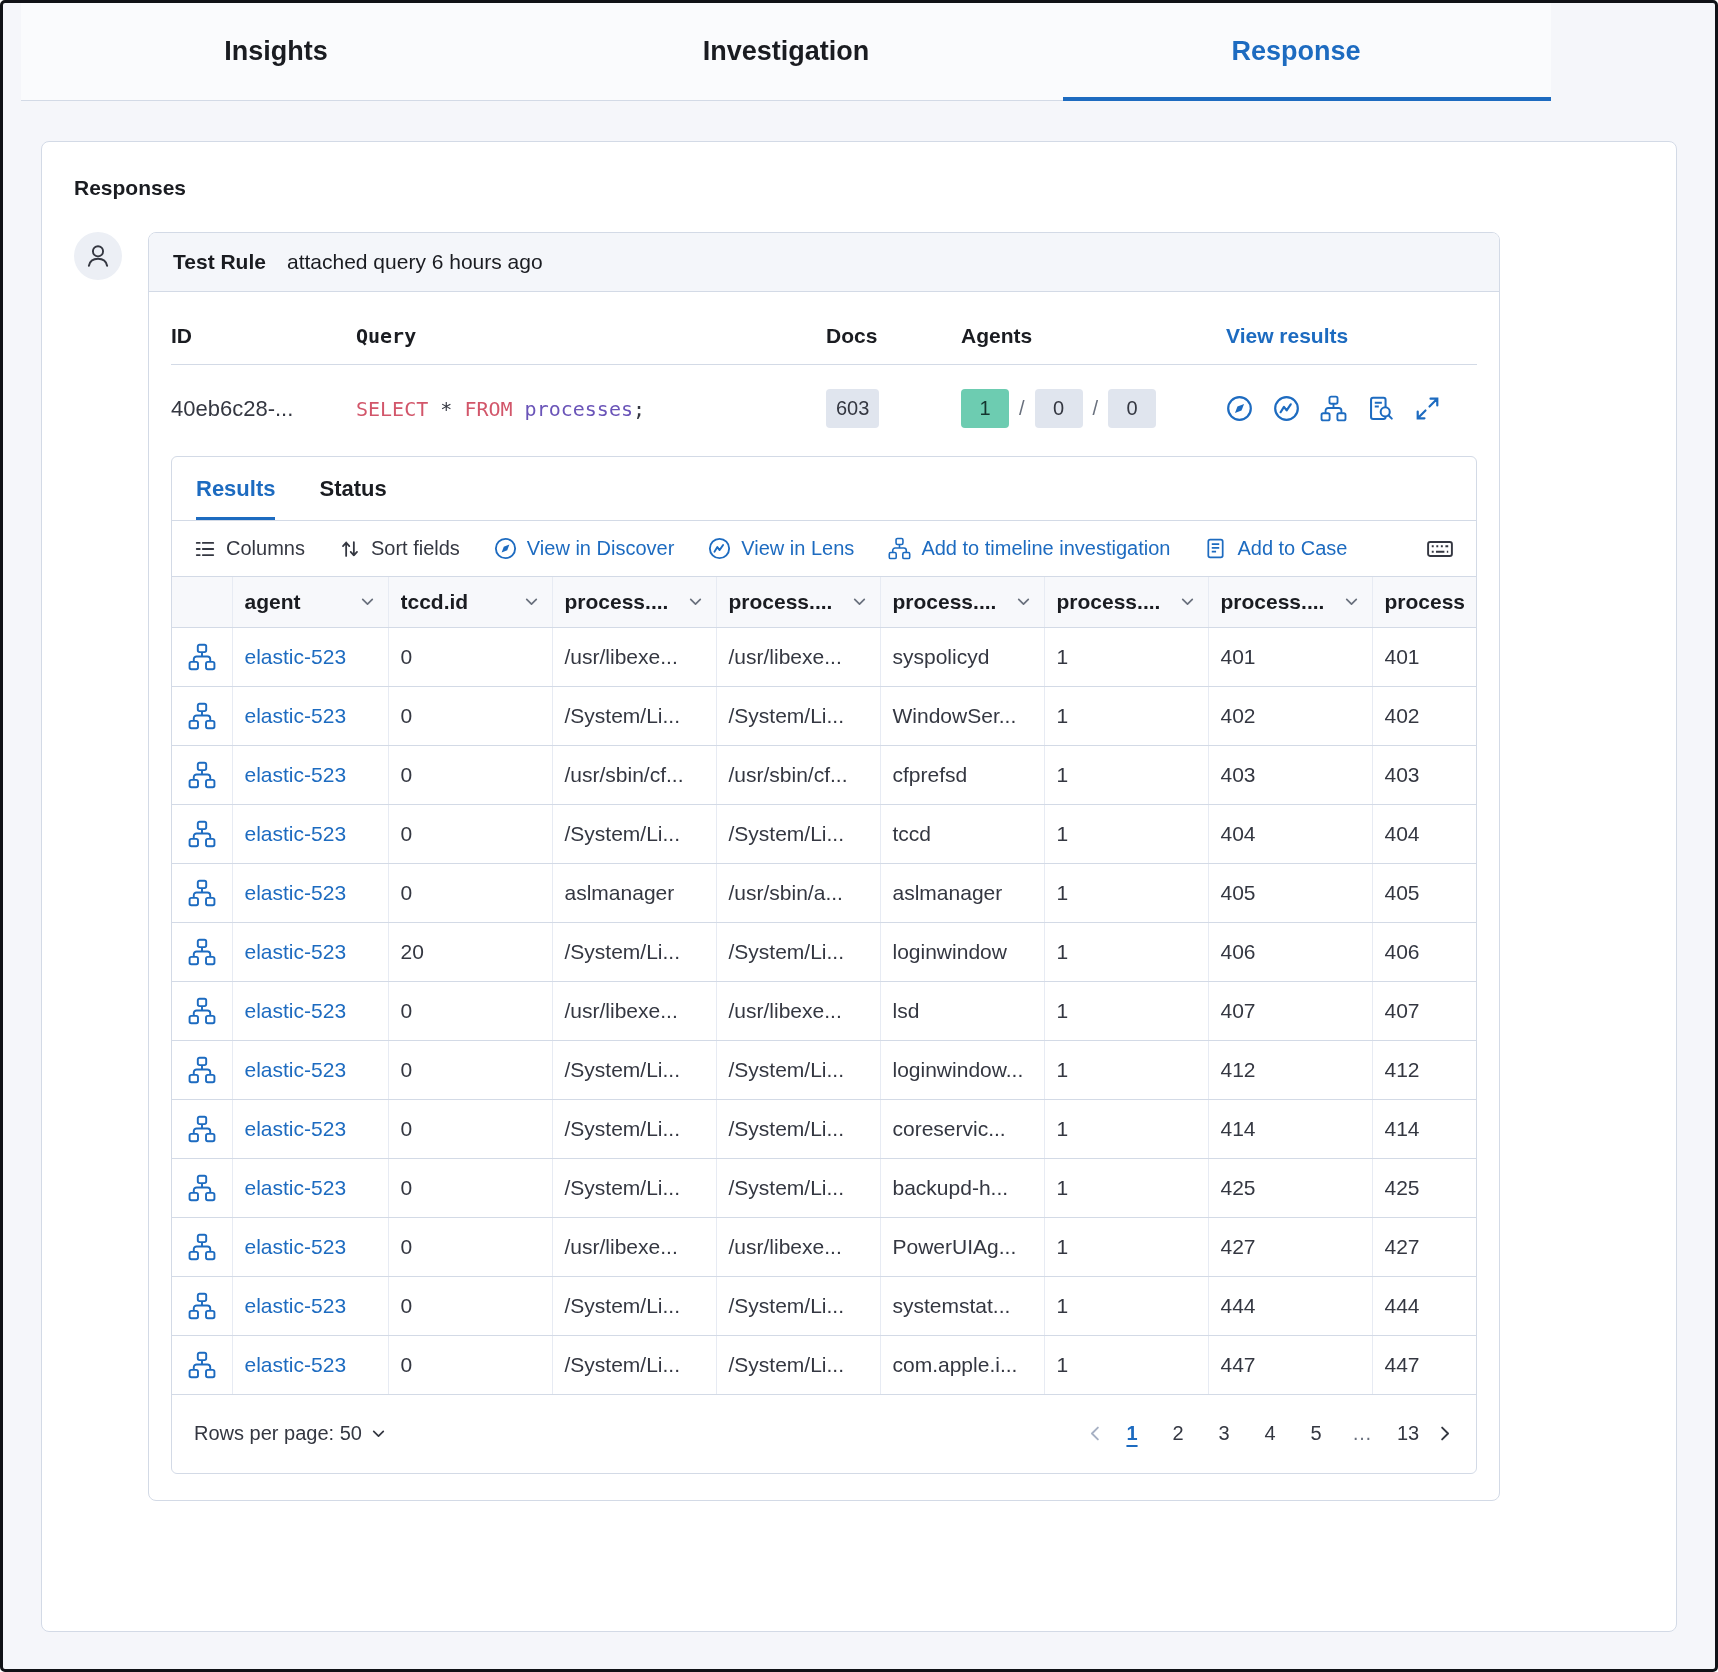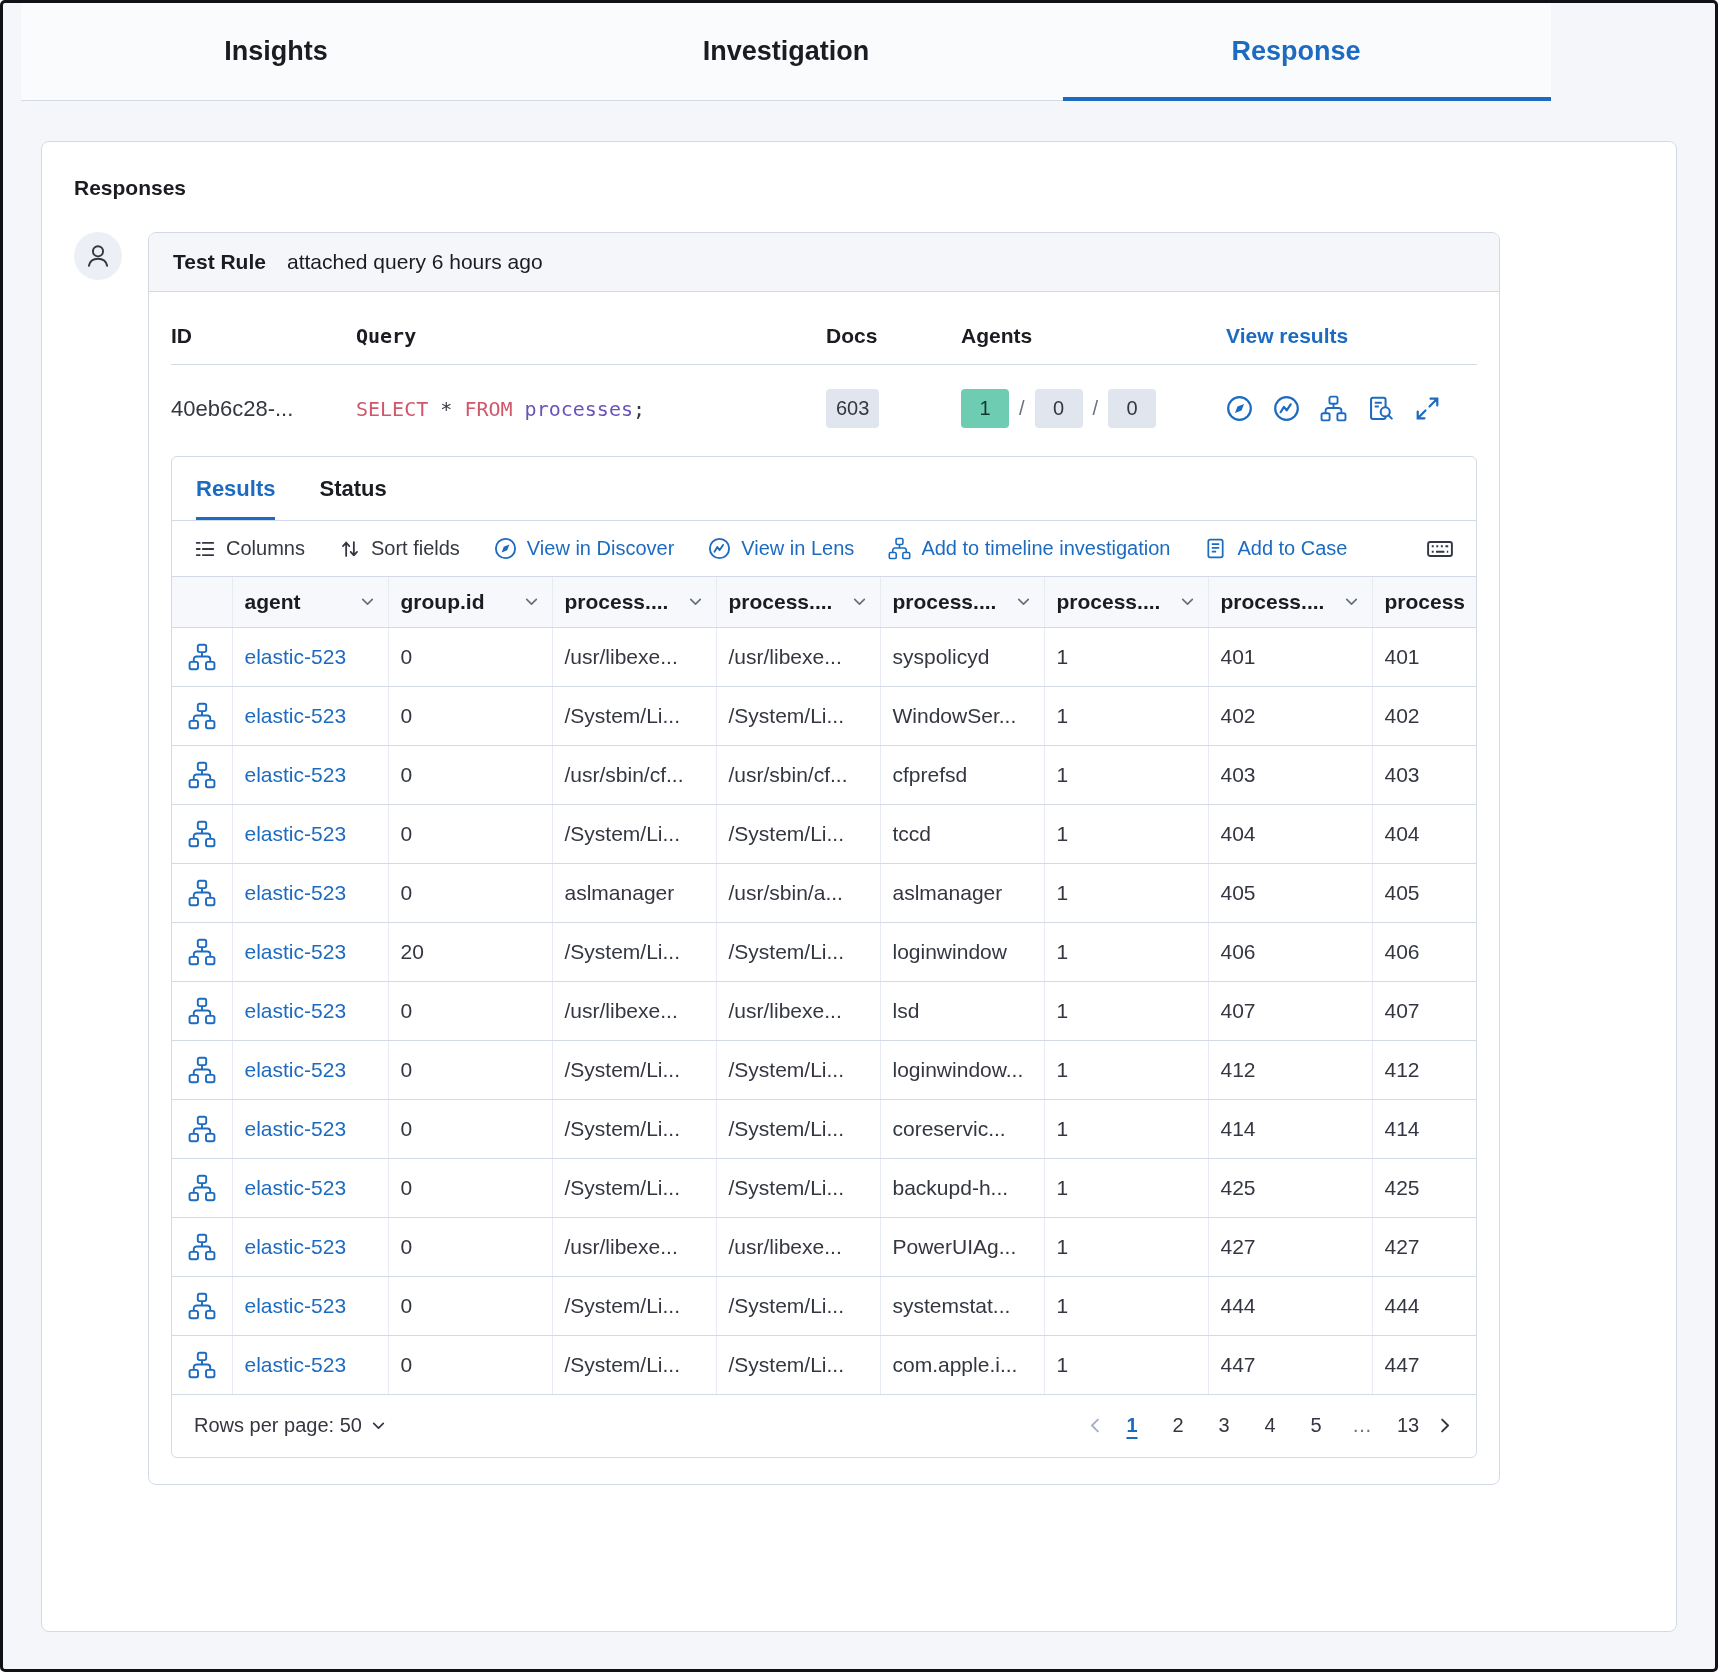--- a/index.html
+++ b/index.html
@@ -68,21 +68,21 @@
 
   table.grid{width:100%;border-collapse:collapse;table-layout:fixed;font-size:21px;}
   table.grid th{background:var(--head-bg);border-bottom:1px solid var(--border);border-right:1px solid var(--col-border);padding:0 12px;height:50px;font-weight:700;color:var(--text-strong);text-align:left;}
   table.grid th .thwrap{display:flex;align-items:center;justify-content:space-between;overflow:hidden;white-space:nowrap;}
   table.grid th:last-child, table.grid td:last-child{border-right:none;}
   table.grid td{border-bottom:1px solid var(--border);border-right:1px solid var(--col-border);padding:0 12px;height:59px;white-space:nowrap;overflow:hidden;}
   td.ctrl, th.ctrl{text-align:center;padding:0;}
   td.agent{color:var(--blue);cursor:pointer;}
   .chev{flex:none;color:#69707d;}
 
-  .gfooter{display:flex;align-items:center;justify-content:space-between;height:62px;padding:0 22px;}
+  .gfooter{display:flex;align-items:center;justify-content:space-between;height:78px;padding:0 22px;}
   .rpp{display:flex;align-items:center;gap:8px;font-size:20px;cursor:pointer;}
   .pager{display:flex;align-items:center;gap:8px;font-size:20px;}
   .page-num{min-width:38px;text-align:center;padding:6px 0;cursor:pointer;color:var(--text);}
   .page-num.active{color:var(--blue);font-weight:700;text-decoration:underline;text-underline-offset:5px;}
   .page-num.ellipsis{color:var(--muted);cursor:default;}
   .pg-prev{color:#a6b0c3;display:flex;align-items:center;}
   .pg-next{color:var(--text);display:flex;align-items:center;cursor:pointer;}
 </style>
 </head>
 <body>
@@ -245,21 +245,21 @@
                   <th>
                         <div class="thwrap">
                           <span>agent</span>
                           <svg class="chev" width="17" height="17" viewBox="0 0 16 16">
                             <path d="M3.5 6l4.5 4.5L12.5 6" fill="none" stroke="currentColor" stroke-width="1.6" stroke-linecap="round" stroke-linejoin="round"></path>
                           </svg>
                         </div>
                       </th>
                       <th>
                         <div class="thwrap">
-                          <span>group.id</span>
+                          <span>tccd.id</span>
                           <svg class="chev" width="17" height="17" viewBox="0 0 16 16">
                             <path d="M3.5 6l4.5 4.5L12.5 6" fill="none" stroke="currentColor" stroke-width="1.6" stroke-linecap="round" stroke-linejoin="round"></path>
                           </svg>
                         </div>
                       </th>
                       <th>
                         <div class="thwrap">
                           <span>process....</span>
                           <svg class="chev" width="17" height="17" viewBox="0 0 16 16">
                             <path d="M3.5 6l4.5 4.5L12.5 6" fill="none" stroke="currentColor" stroke-width="1.6" stroke-linecap="round" stroke-linejoin="round"></path>

